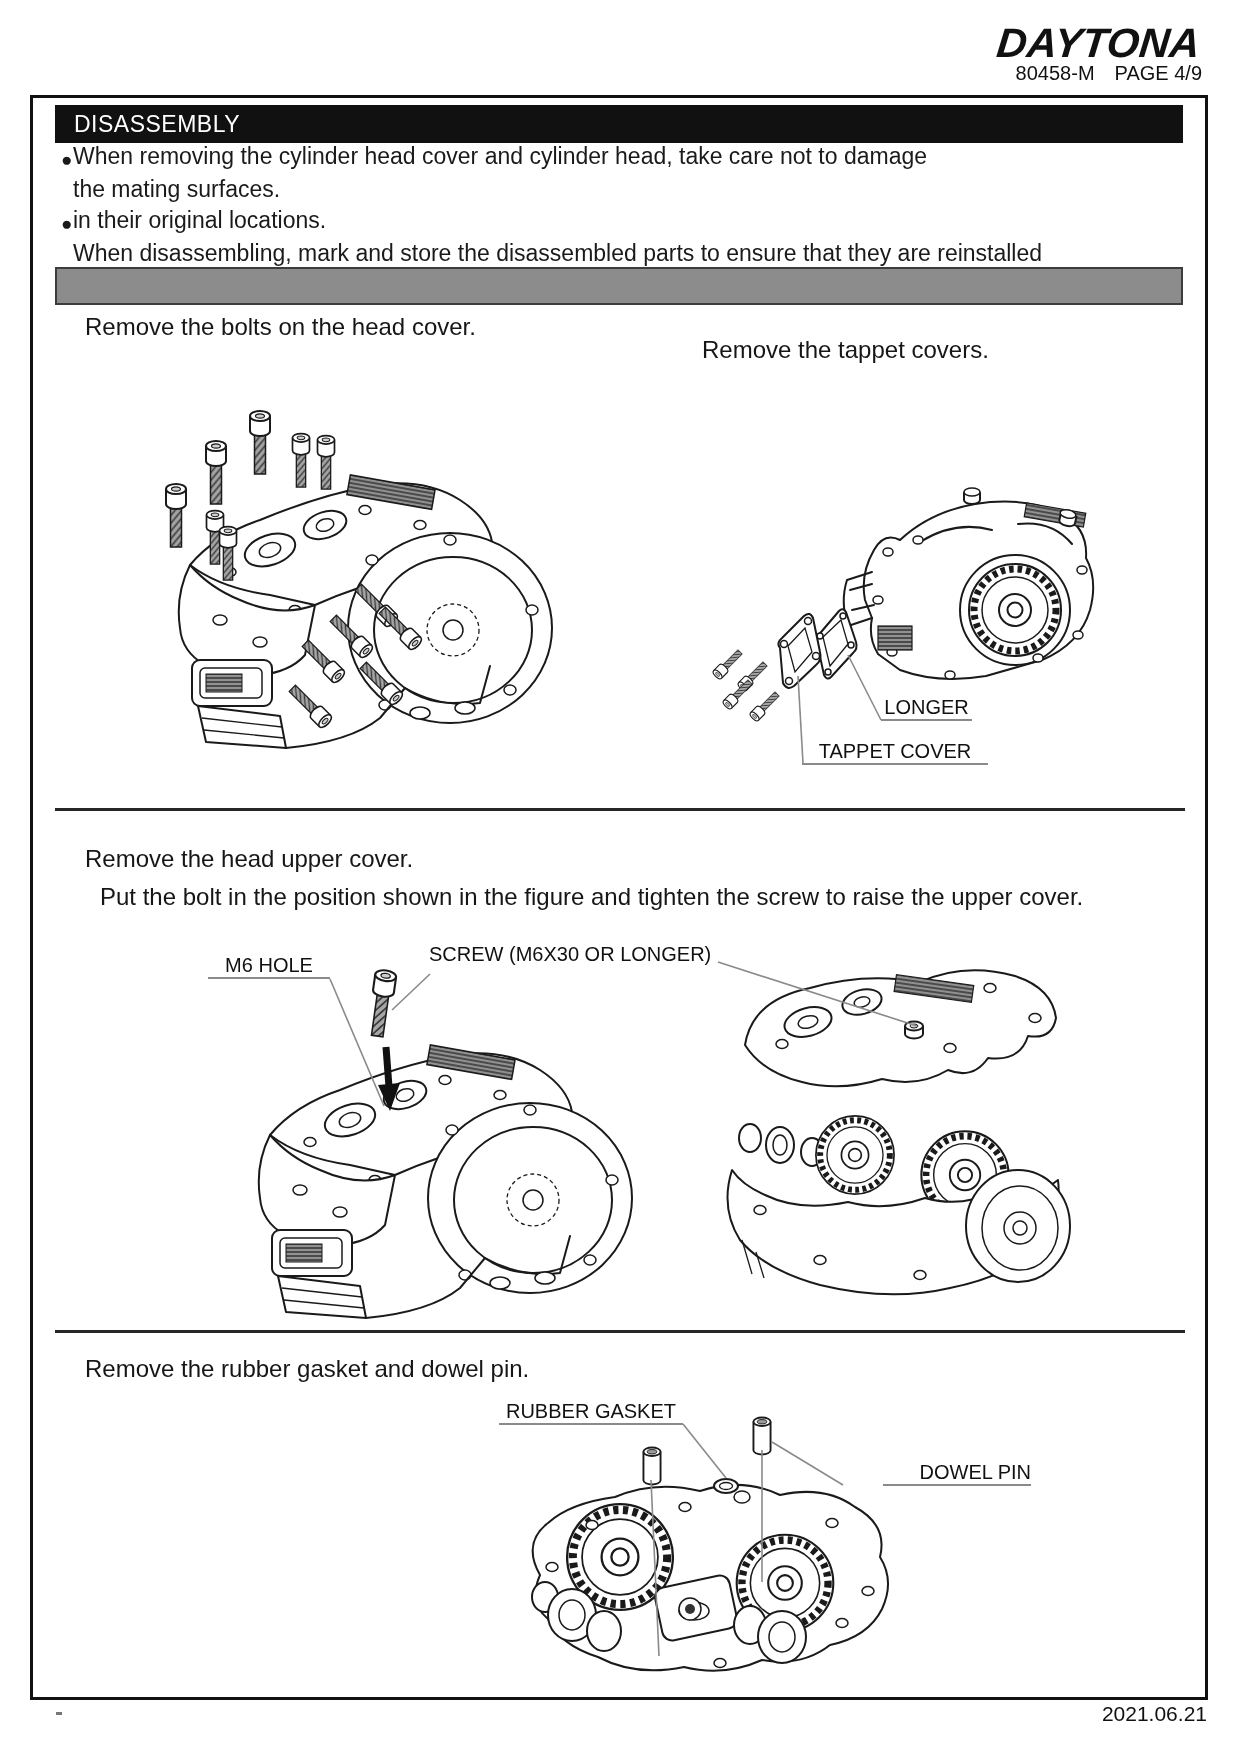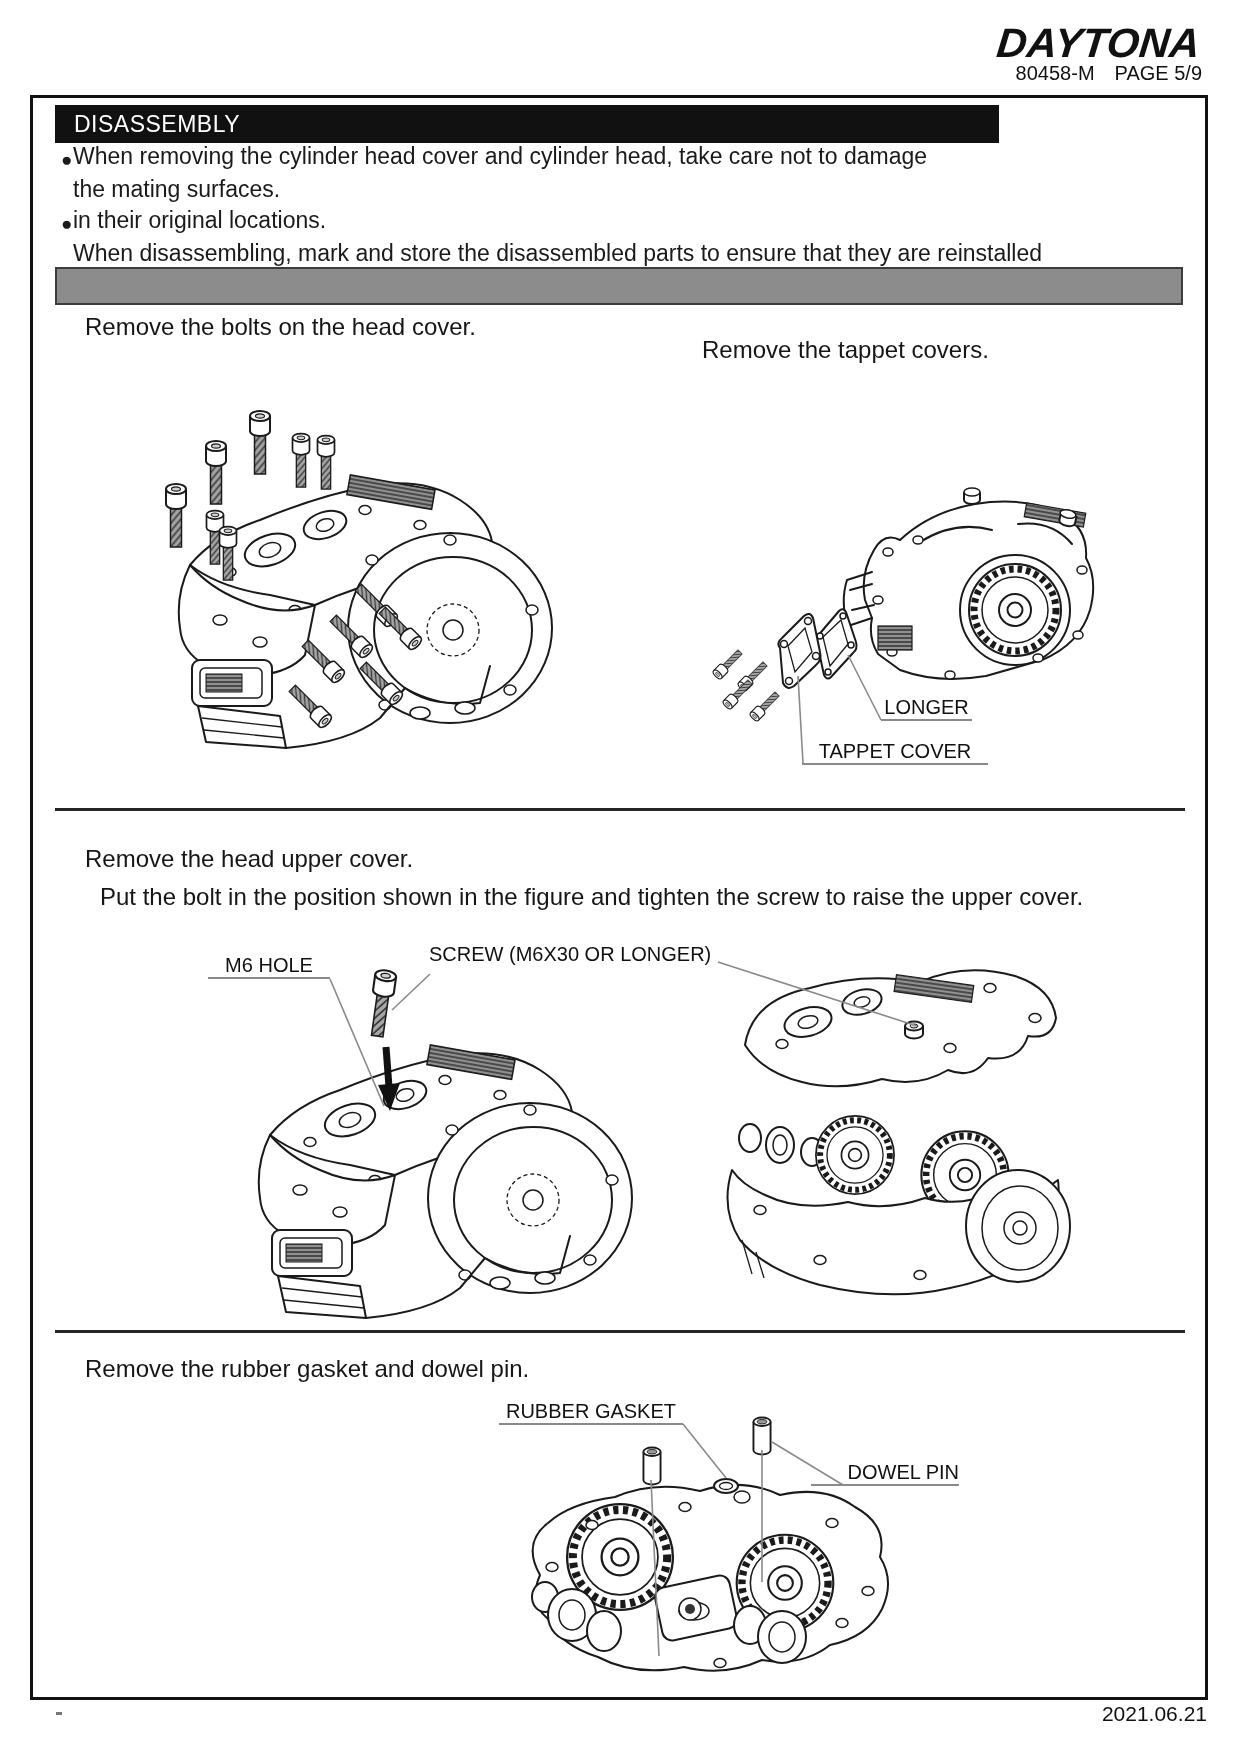--- a/index.html
+++ b/index.html
@@ -6,21 +6,21 @@
   .page{position:relative;width:1240px;height:1753px;background:#fff;overflow:hidden;
         font-family:"Liberation Sans",sans-serif;color:#1a1a1a;}
   .abs{position:absolute;}
   
   .logo{position:absolute;top:20px;right:40px;font-size:41px;font-weight:bold;font-style:italic;
         letter-spacing:0px;transform:skewX(-6deg) scaleX(1.02);transform-origin:right;color:#111;}
   .doc-line{position:absolute;top:62px;right:38px;font-size:20px;color:#111;}
   .doc-line .gap{display:inline-block;width:20px;}
   
   .frame{position:absolute;left:30px;top:95px;width:1172px;height:1599px;border:3px solid #111;}
-  .banner{position:absolute;left:55px;top:105px;width:944px;height:38px;background:var(--banner-bg,#111);
+  .banner{position:absolute;left:55px;top:105px;width:1128px;height:38px;background:var(--banner-bg,#111);
           color:#fff;font-size:23px;line-height:38px;padding-left:19px;box-sizing:border-box;letter-spacing:.5px;}
   .note{position:absolute;left:61px;font-size:23px;line-height:33px;}
   .note .dot{position:absolute;left:0;top:3px;font-size:19px;}
   .note .lines{margin-left:12px;white-space:nowrap;}
   .graybar{position:absolute;left:55px;top:267px;width:1128px;height:38px;
            background:var(--gray-bar,#8c8c8c);border:2px solid #3c3c3c;box-sizing:border-box;}
   .cap{position:absolute;font-size:24px;white-space:nowrap;color:#161616;}
   .divider{position:absolute;left:55px;width:1130px;height:3px;background:#262626;}
   
   .lbl{position:absolute;font-size:20px;height:26px;line-height:25px;color:#111;text-align:center;
@@ -99,21 +99,21 @@
         <path class="thin" d="M42,248 L122,257 M44,260 L124,268"></path>
         <path class="ln" d="M126,278 Q190,272 220,248 L245,218 Q280,238 320,233 L330,196"></path>
         <ellipse class="fw15" cx="260" cy="243" rx="10" ry="6"></ellipse>
         <ellipse class="fw15" cx="305" cy="238" rx="10" ry="6"></ellipse>
       </g>
     </defs>
   </svg>
 
   <div class="logo">DAYTONA</div>
   <div class="doc-line">
-    <span>80458-M</span><span class="gap"></span><span>PAGE 5/9</span>
+    <span>80458-M</span><span class="gap"></span><span>PAGE 4/9</span>
   </div>
 
   <div class="frame"></div>
 
   <div class="banner">
     <span>DISASSEMBLY</span>
   </div>
 
   <div class="note" style="top:140px;">
     <span class="dot">●</span>
@@ -288,17 +288,17 @@
       <path d="M651,1480 L659,1656"></path>
       <path d="M762,1450 L762,1582"></path>
     </g>
   </svg>
 
   <div class="lbl" style="left:881px;top:695px;width:91px;">LONGER</div>
   <div class="lbl" style="left:802px;top:739px;width:186px;">TAPPET COVER</div>
   <div class="lbl" style="left:208px;top:953px;width:122px;">M6 HOLE</div>
   <div class="lbl noline" style="left:429px;top:942px;">SCREW (M6X30 OR LONGER)</div>
   <div class="lbl" style="left:499px;top:1399px;width:184px;">RUBBER GASKET</div>
-  <div class="lbl right" style="left:811px;top:1460px;width:148px;">DOWEL PIN</div>
+  <div class="lbl right" style="left:883px;top:1460px;width:148px;">DOWEL PIN</div>
 
   <div class="date">2021.06.21</div>
   <div class="stray"></div>
 </div>
 
 </body></html>

